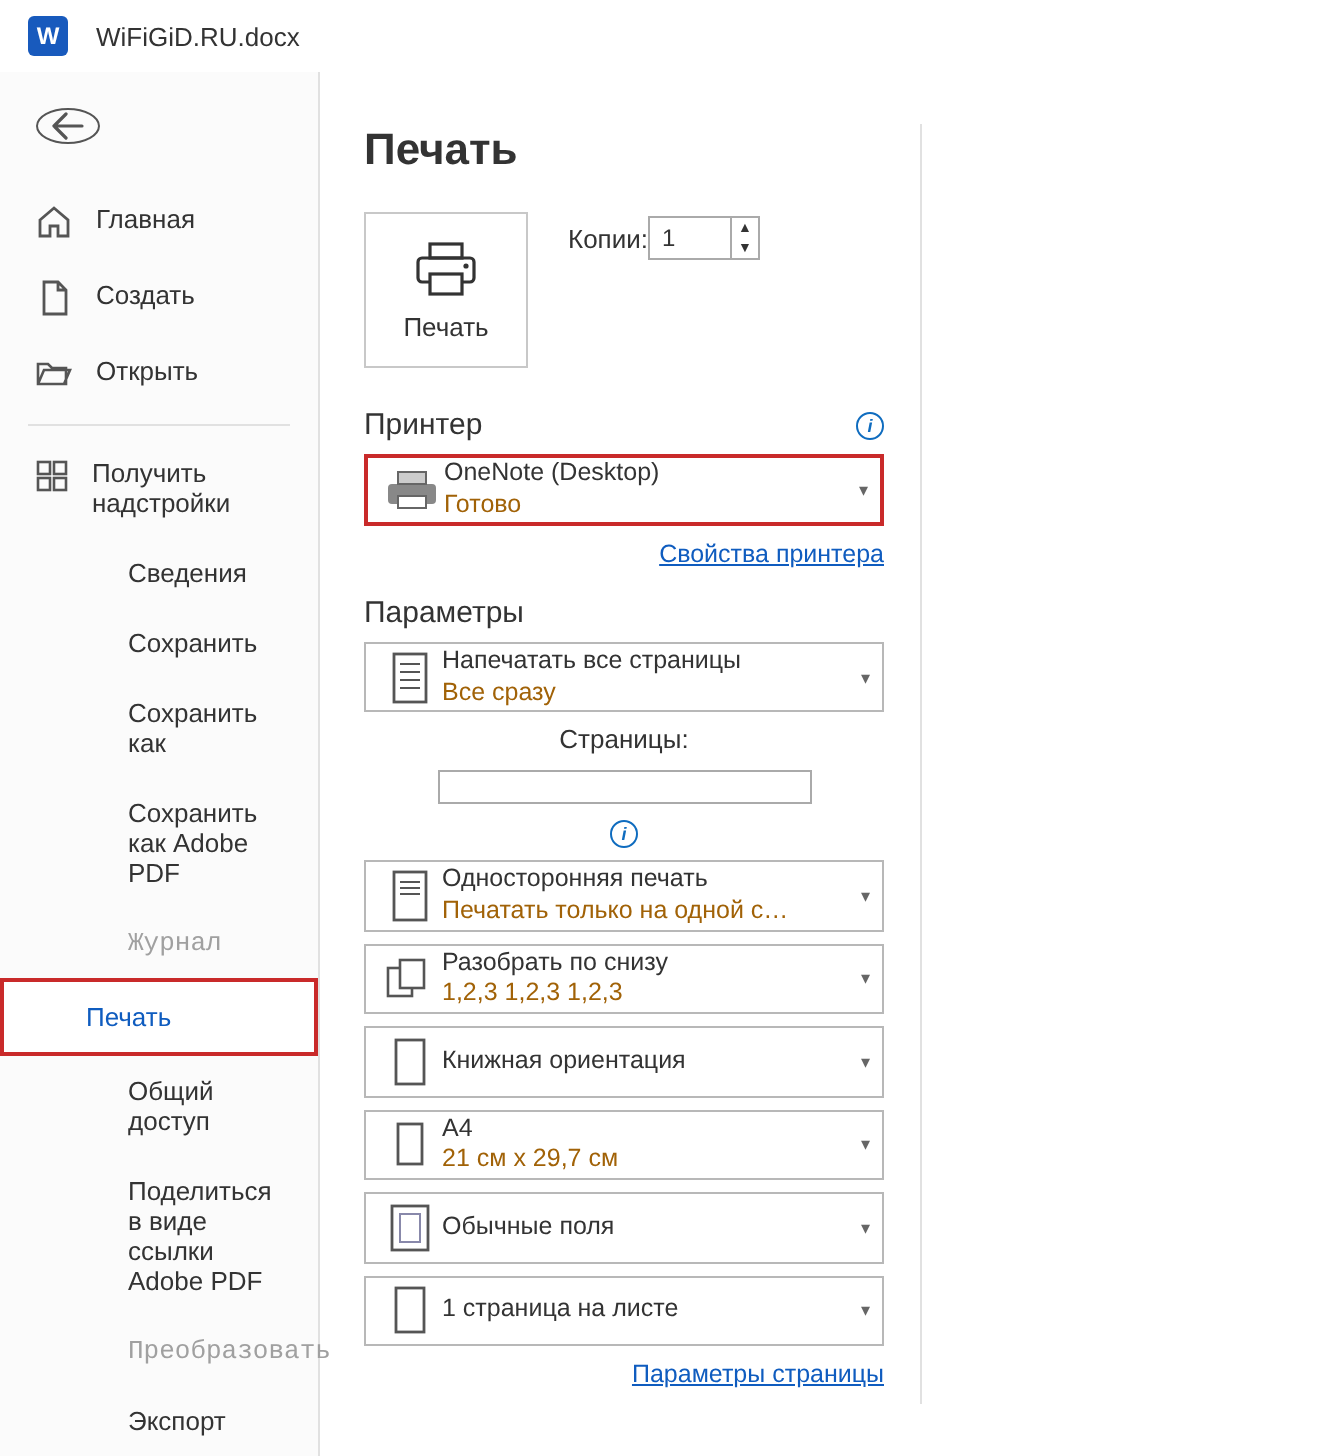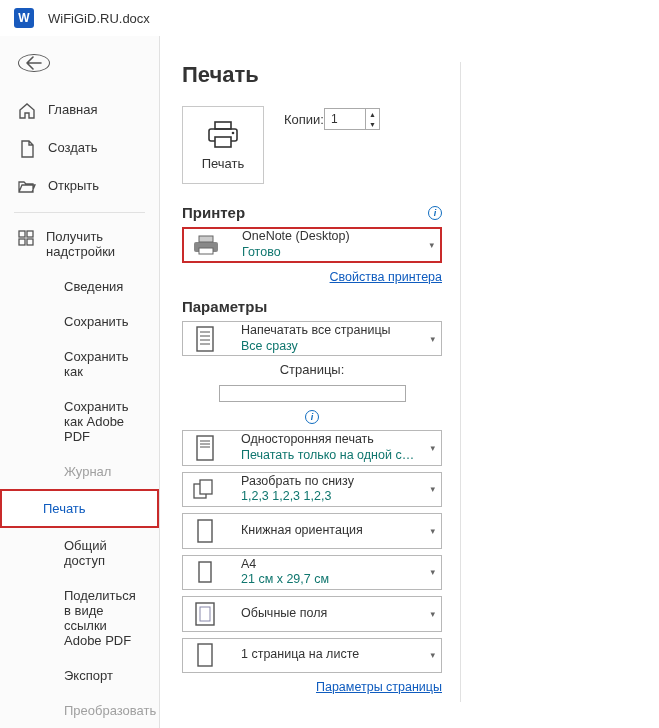--- a/index.html
+++ b/index.html
@@ -6,41 +6,41 @@
 body { font-family: "Segoe UI", Tahoma, sans-serif; font-size: 13px; color: #333; background: #fff; width: 659px; height: 728px; overflow: hidden; }
 .titlebar { display: flex; align-items: center; height: 36px; padding: 0 14px; gap: 14px; }
 .app-icon { width: 20px; height: 20px; background: #185ABD; border-radius: 3px; display: flex; align-items: center; justify-content: center; color: #fff; font-weight: bold; font-size: 12px; }
 .doc-title { font-size: 13px; color: #333; }
 .layout { display: flex; height: calc(100% - 36px); }
 .sidebar { width: 160px; background: #fbfbfb; border-right: 1px solid #e1e1e1; padding-top: 18px; display: flex; flex-direction: column; }
 .back-btn { width: 32px; height: 32px; border: 1.5px solid #555; border-radius: 50%; margin-left: 18px; margin-bottom: 20px; display: flex; align-items: center; justify-content: center; cursor: pointer; }
 .nav-item { display: flex; gap: 12px; padding: 10px 18px; cursor: pointer; font-size: 13px; color: #333; }
 .nav-item.no-icon { padding-left: 64px; }
 .nav-item.active { color: #0f5cbf; border: 2.5px solid #c92a2a; background: #fff; padding-left: 41px; }
-.nav-item.disabled { color: #a0a0a0; cursor: default; }
+.nav-item.disabled { color: #a0a0a0; cursor: default; font-family: Liberation Mono, monospace; }
 .nav-sep { border-top: 1px solid #e1e1e1; margin: 6px 14px; }
 .nav-icon { width: 18px; height: 18px; display: flex; align-items: center; justify-content: center; }
 .content { flex: 1; padding: 26px 22px; display: flex; gap: 18px; }
 .settings { width: 260px; display: flex; flex-direction: column; }
 .heading { font-size: 22px; font-weight: 600; margin-bottom: 18px; }
 .print-row { display: flex; align-items: flex-start; gap: 20px; margin-bottom: 14px; }
 .print-btn { width: 82px; height: 78px; border: 1px solid #c8c8c8; background: #fff; display: flex; flex-direction: column; align-items: center; justify-content: center; gap: 6px; cursor: pointer; font-size: 13px; }
 .copies-row { display: flex; align-items: center; margin-top: 2px; }
 .spinner { width: 56px; height: 22px; border: 1px solid #aaa; display: flex; align-items: center; padding: 0 18px 0 6px; position: relative; font-size: 12px; }
 .spinner .arrows { position: absolute; right: 0; top: 0; bottom: 0; width: 14px; display: flex; flex-direction: column; border-left: 1px solid #aaa; }
 .spinner .arrows span { flex: 1; display: flex; align-items: center; justify-content: center; font-size: 7px; cursor: pointer; }
-.section-label { font-size: 15px; font-weight: 700; margin-top: 6px; margin-bottom: 6px; }
+.section-label { font-size: 15px; font-weight: 400; margin-top: 6px; margin-bottom: 6px; }
 .section-row { display: flex; align-items: center; justify-content: space-between; }
 .info-icon { width: 14px; height: 14px; border: 1.5px solid #0f6cbf; border-radius: 50%; display: flex; align-items: center; justify-content: center; color: #0f6cbf; font-size: 9px; font-style: italic; font-weight: bold; }
-.combo { border: 1px solid #b8b8b8; background: #fff; height: 44px; display: flex; align-items: center; padding: 0 22px 0 8px; gap: 22px; position: relative; cursor: pointer; margin-bottom: 6px; }
+.combo { border: 1px solid #b8b8b8; background: #fff; height: 44px; display: flex; align-items: center; padding: 0 22px 0 8px; gap: 2px; position: relative; cursor: pointer; margin-bottom: 6px; }
 .combo .chev { position: absolute; right: 6px; top: 50%; transform: translateY(-50%); font-size: 9px; color: #666; }
 .combo.highlight { border: 2.5px solid #c92a2a; }
 .combo-icon { width: 28px; height: 28px; display: flex; align-items: center; justify-content: center; flex-shrink: 0; }
 .combo-text { display: flex; flex-direction: column; line-height: 1.25; font-size: 12.5px; overflow: hidden; }
-.combo-text .sub { color: #0f766e; white-space: nowrap; overflow: hidden; text-overflow: ellipsis; }
+.combo-text .sub { color: #a16207; white-space: nowrap; overflow: hidden; text-overflow: ellipsis; }
 .link-row { text-align: right; margin-bottom: 8px; }
 .link { color: #0f5cbf; text-decoration: underline; font-size: 12.5px; cursor: pointer; }
 .pages-row { display: flex; align-items: center; gap: 8px; margin-bottom: 6px; flex-direction: column; }
 .pages-input { flex: 1; height: 22px; border: 1px solid #aaa; padding: 0 4px; }
 .preview { flex: 1; border-left: 1px solid #e1e1e1; background: #fff; }
 svg { display: block; }
 </style>
 </head>
 <body>
 
@@ -109,25 +109,25 @@
       </div>
     <div class="nav-item no-icon active">
         <span>Печать</span>
       </div>
     <div class="nav-item no-icon">
         <span>Общий доступ</span>
       </div>
     <div class="nav-item no-icon">
         <span>Поделиться в виде ссылки Adobe PDF</span>
       </div>
-    <div class="nav-item no-icon">
-        <span>Экспорт</span>
-      </div>
     <div class="nav-item no-icon disabled">
         <span>Преобразовать</span>
+      </div>
+    <div class="nav-item no-icon">
+        <span>Экспорт</span>
       </div>
   </div>
 
   <div class="content">
     <div class="settings">
       <div class="heading">Печать</div>
 
       <div class="print-row">
         <div class="print-btn">
           <svg width="34" height="30" viewBox="0 0 34 30">

